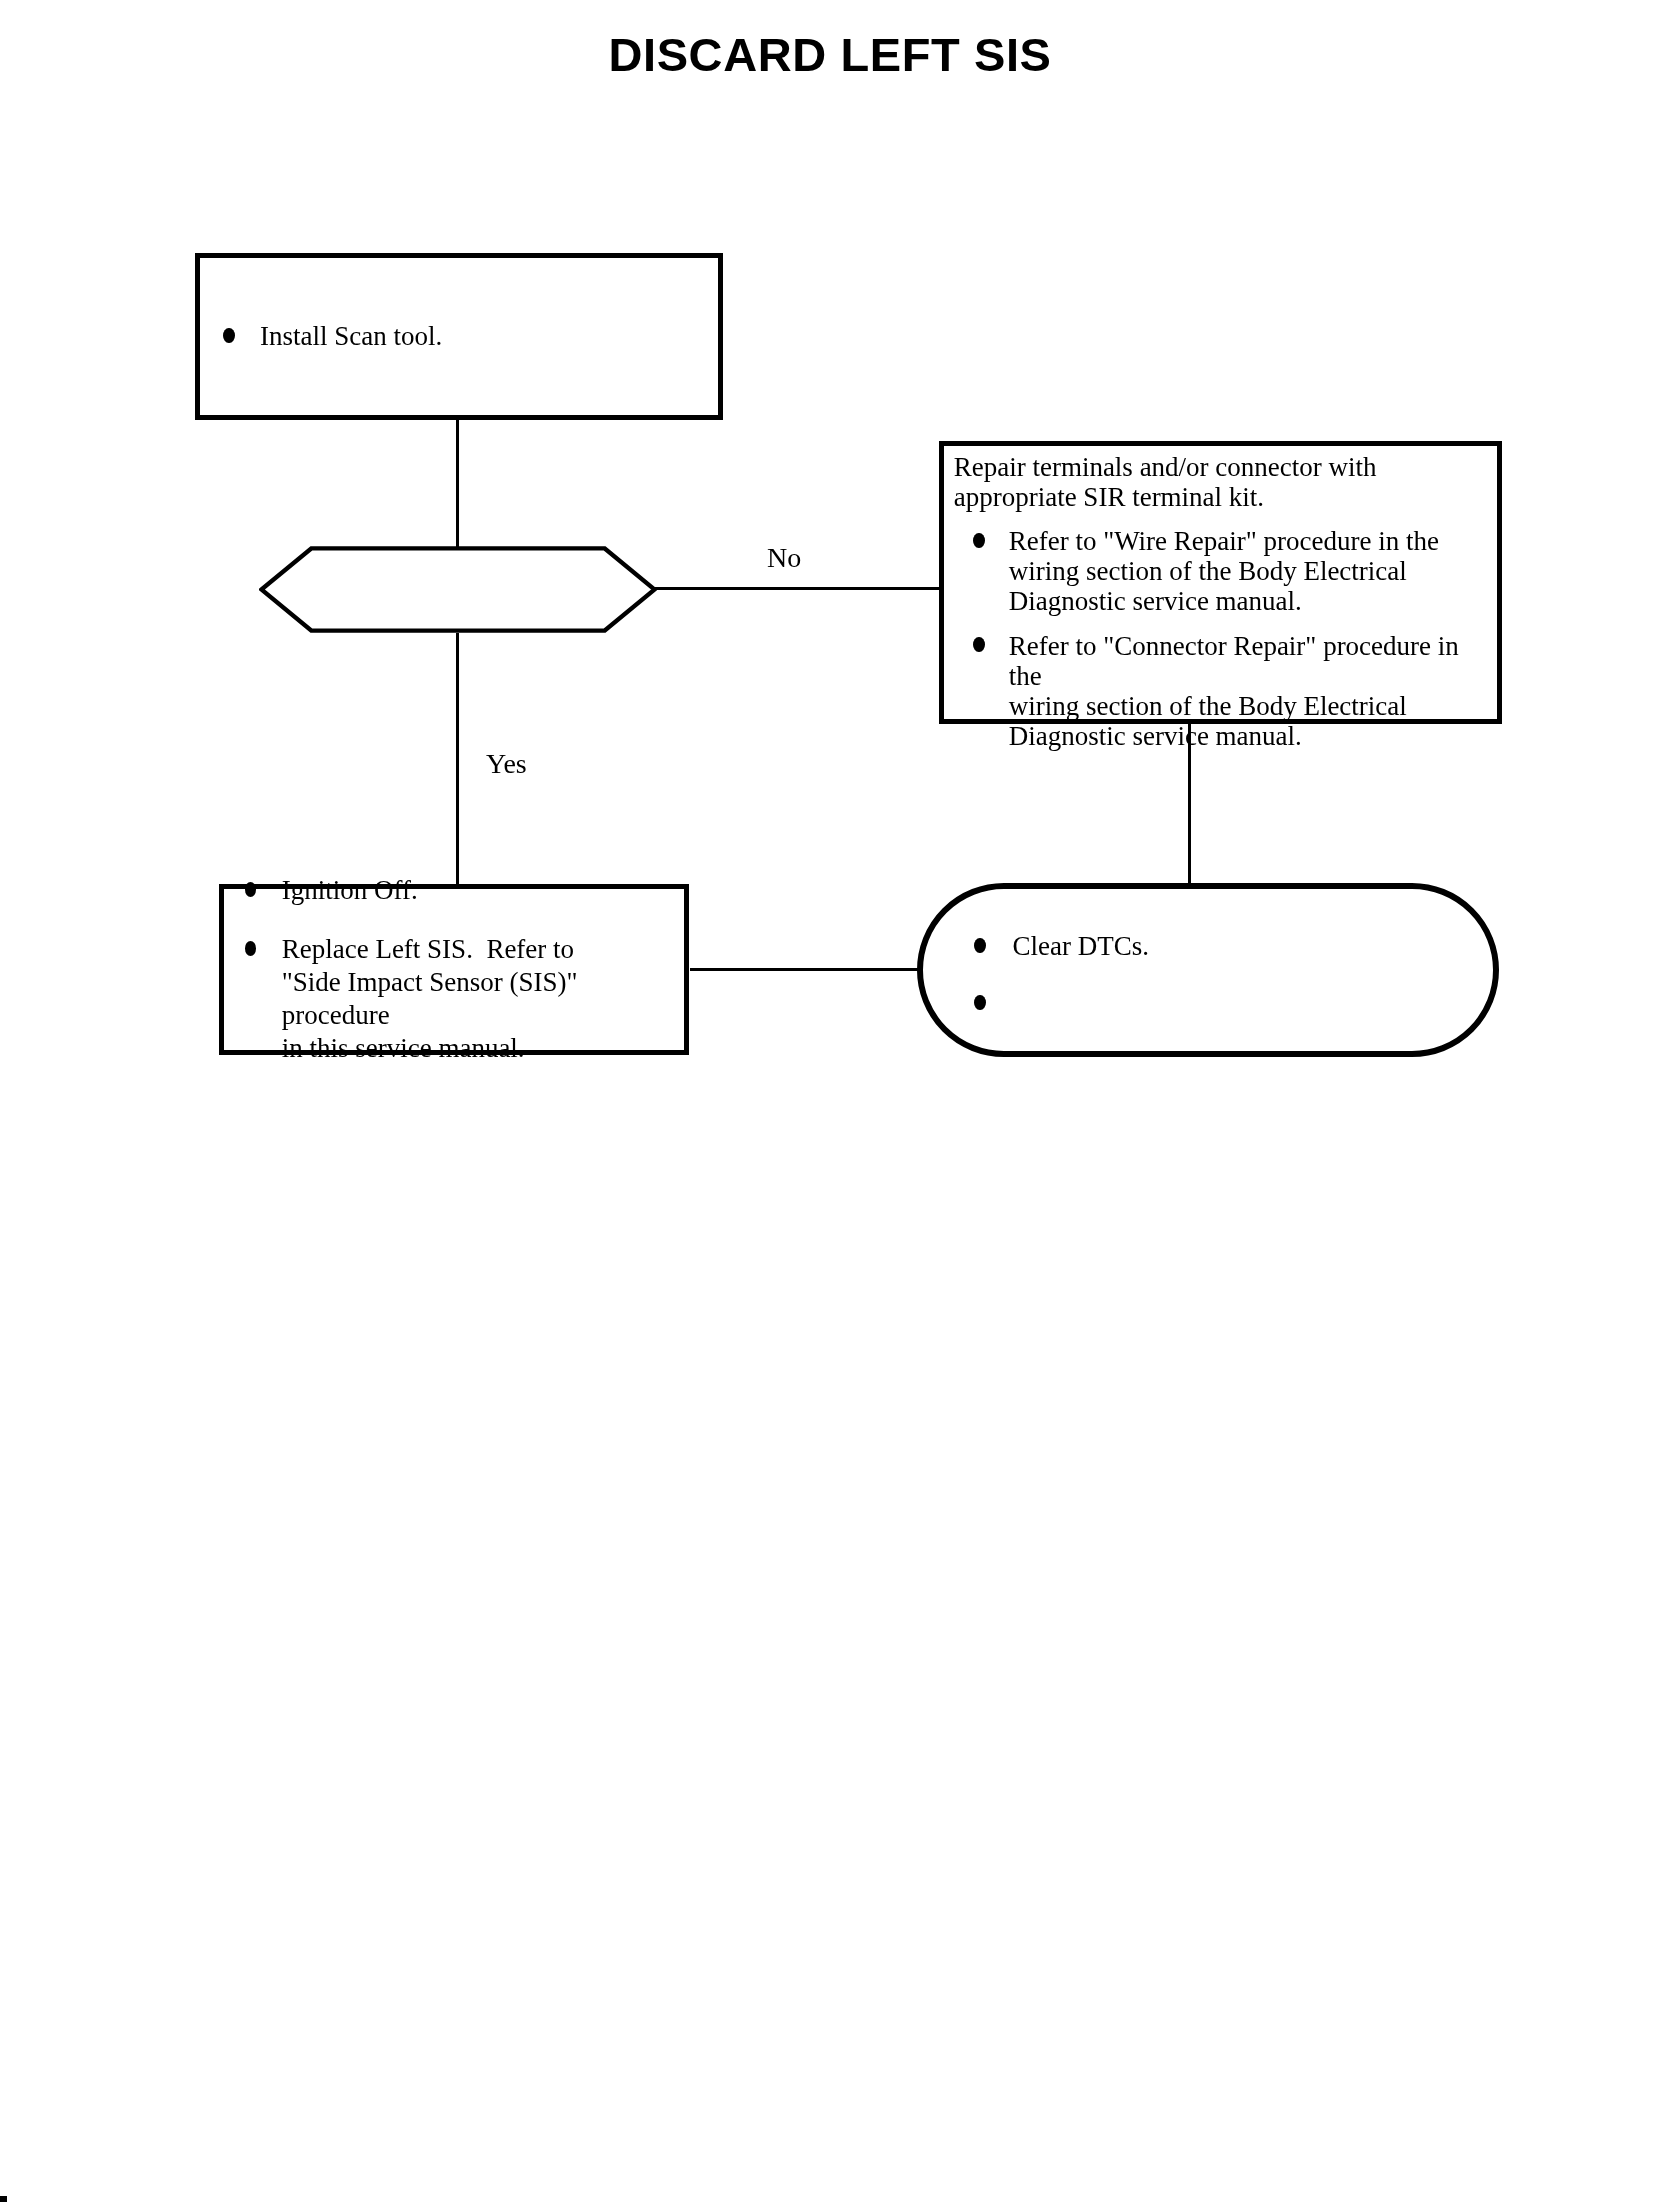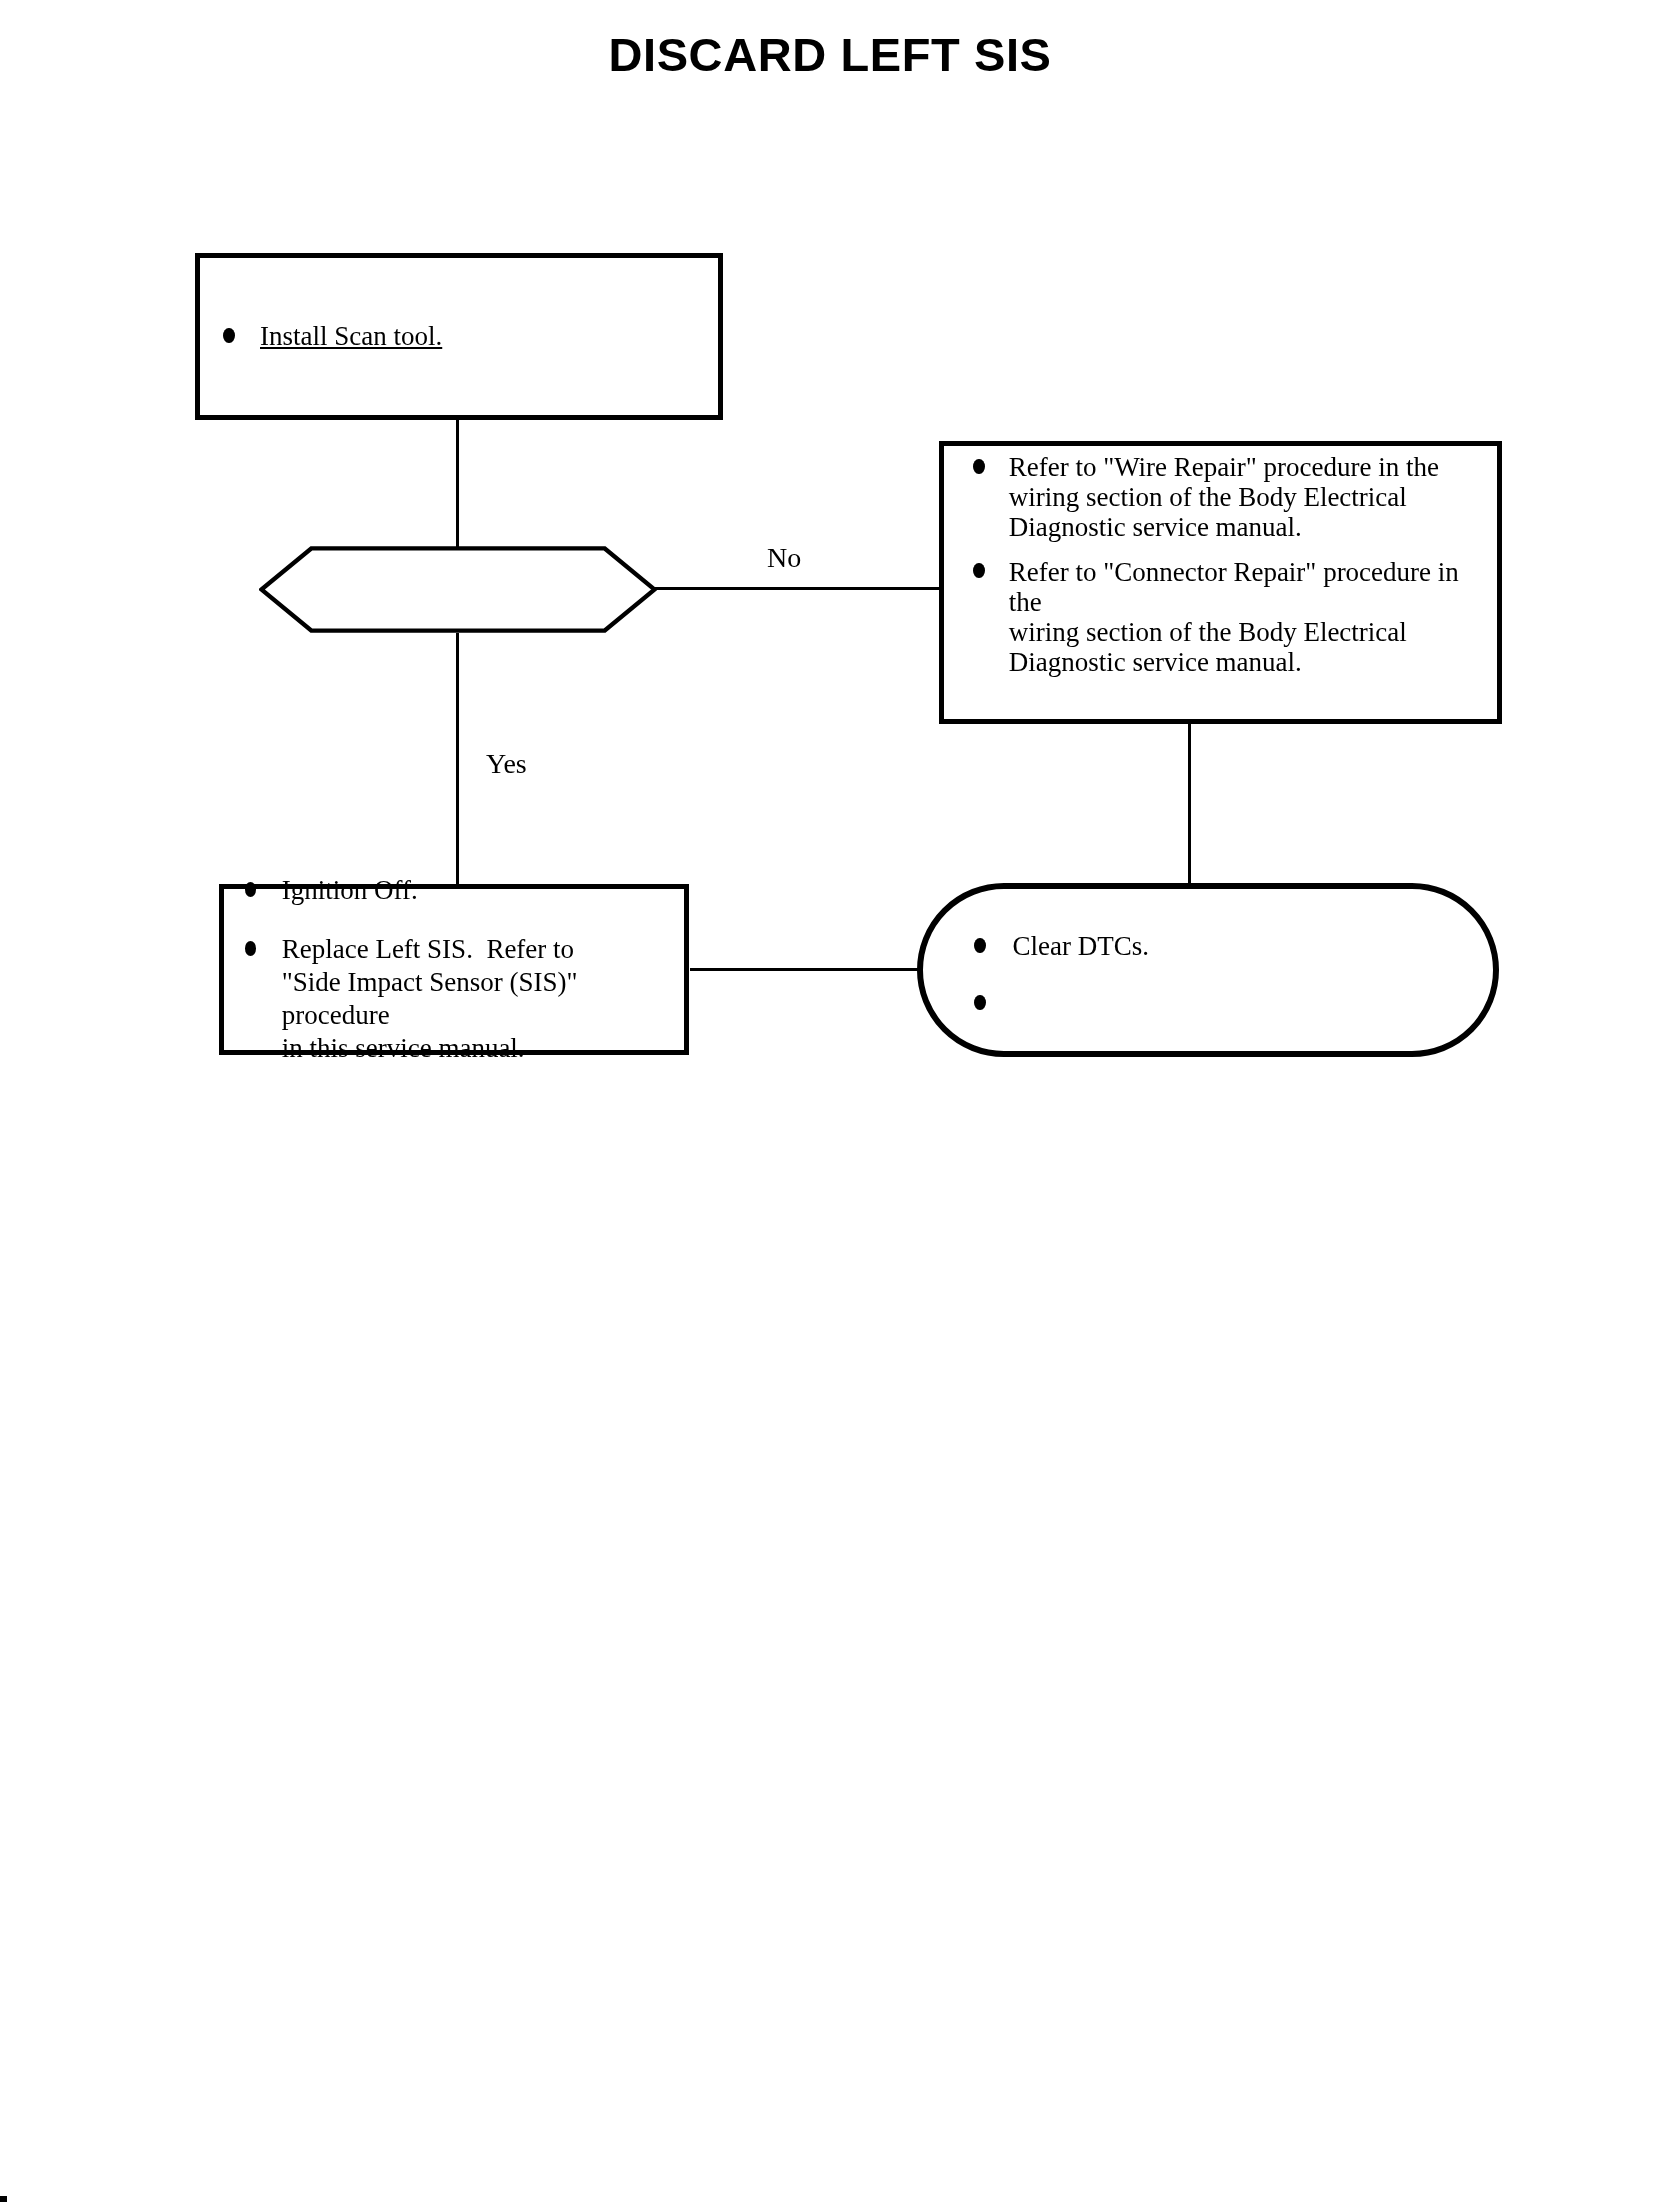--- a/index.html
+++ b/index.html
@@ -85,21 +85,20 @@
     line-height: 35px;
     white-space: pre-wrap;
   }
   
   #start-box {
     left: 195px; top: 253px; width: 528px; height: 167px;
     justify-content: center;
     gap: 21px;
     padding: 4.9px 8.5px 4.9px 23px;
     line-height: 33px;
-    text-decoration: underline;
   }
   #start-box .dot { margin-right: 25.5px; }
   
   #repair-box {
     left: 939px; top: 441px; width: 563px; height: 283px;
     padding: 6px 8.5px 4.9px 9.7px;
     line-height: 30px;
   }
   #repair-box .intro { margin-bottom: 14px; }
   #repair-box .bullet-item { margin-top: 0; }
@@ -158,20 +157,22 @@
   <div class="hex-wrap" id="decision-hex">
     <svg width="398" height="87" viewBox="0 0 655 143">
       <polygon points="4,71.5 86,4 569,4 651,71.5 569,139 86,139" fill="#ffffff" stroke="#000000" stroke-width="7"></polygon>
     </svg>
   </div>
 
   <div class="edge-label" id="no-label">No</div>
   <div class="connector" id="line-decision-no"></div>
 
   <div class="box" id="repair-box">
+    <div class="intro">Repair terminals and/or connector with
+appropriate SIR terminal kit.</div>
     <div class="bullet-item">
       <span class="dot"></span>
       <span class="btext">Refer to "Wire Repair" procedure in the
 wiring section of the Body Electrical
 Diagnostic service manual.</span>
     </div>
     <div class="bullet-item">
       <span class="dot"></span>
       <span class="btext">Refer to "Connector Repair" procedure in the
 wiring section of the Body Electrical

